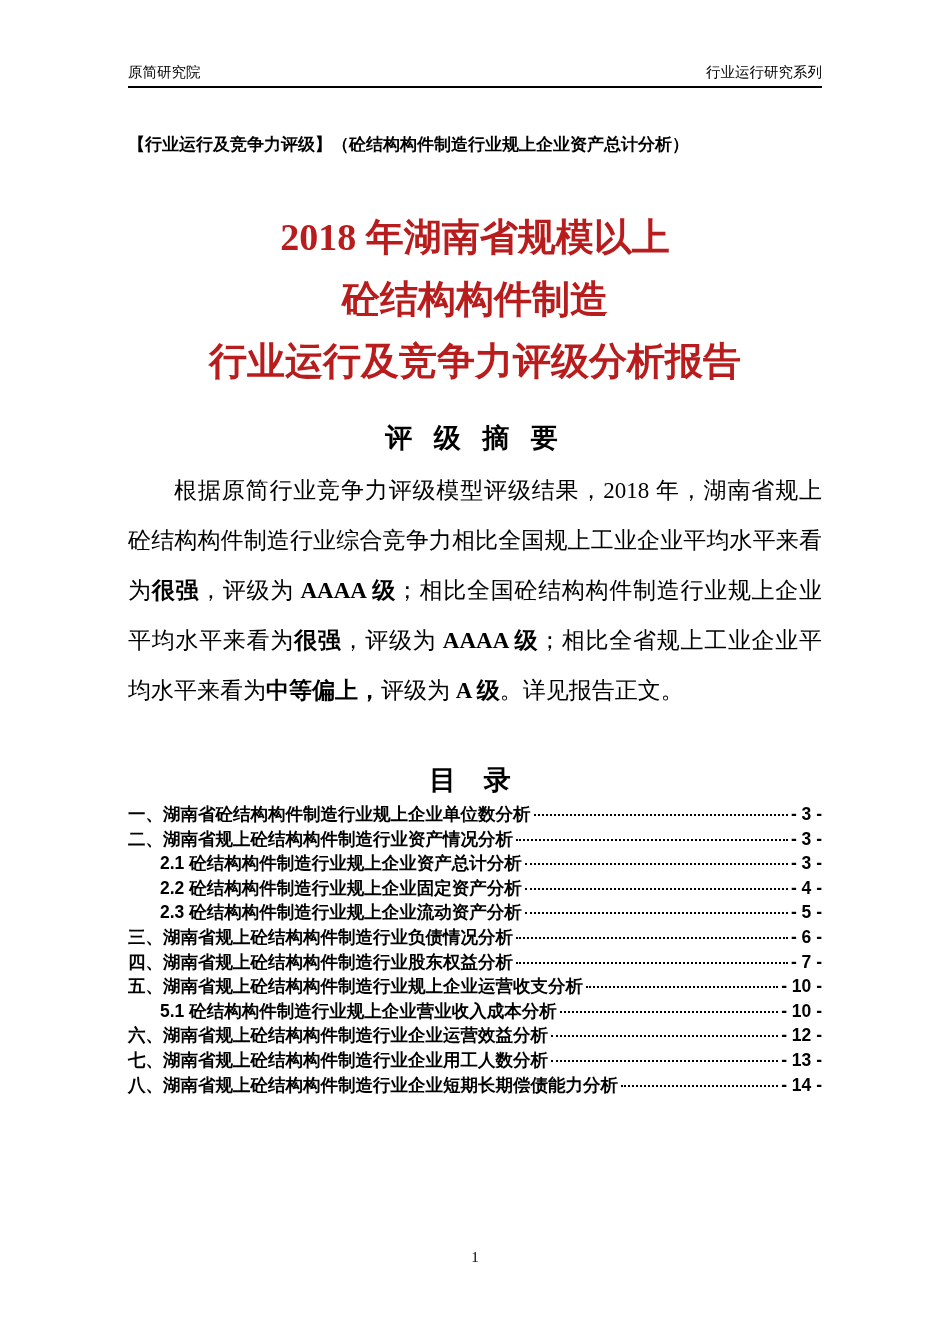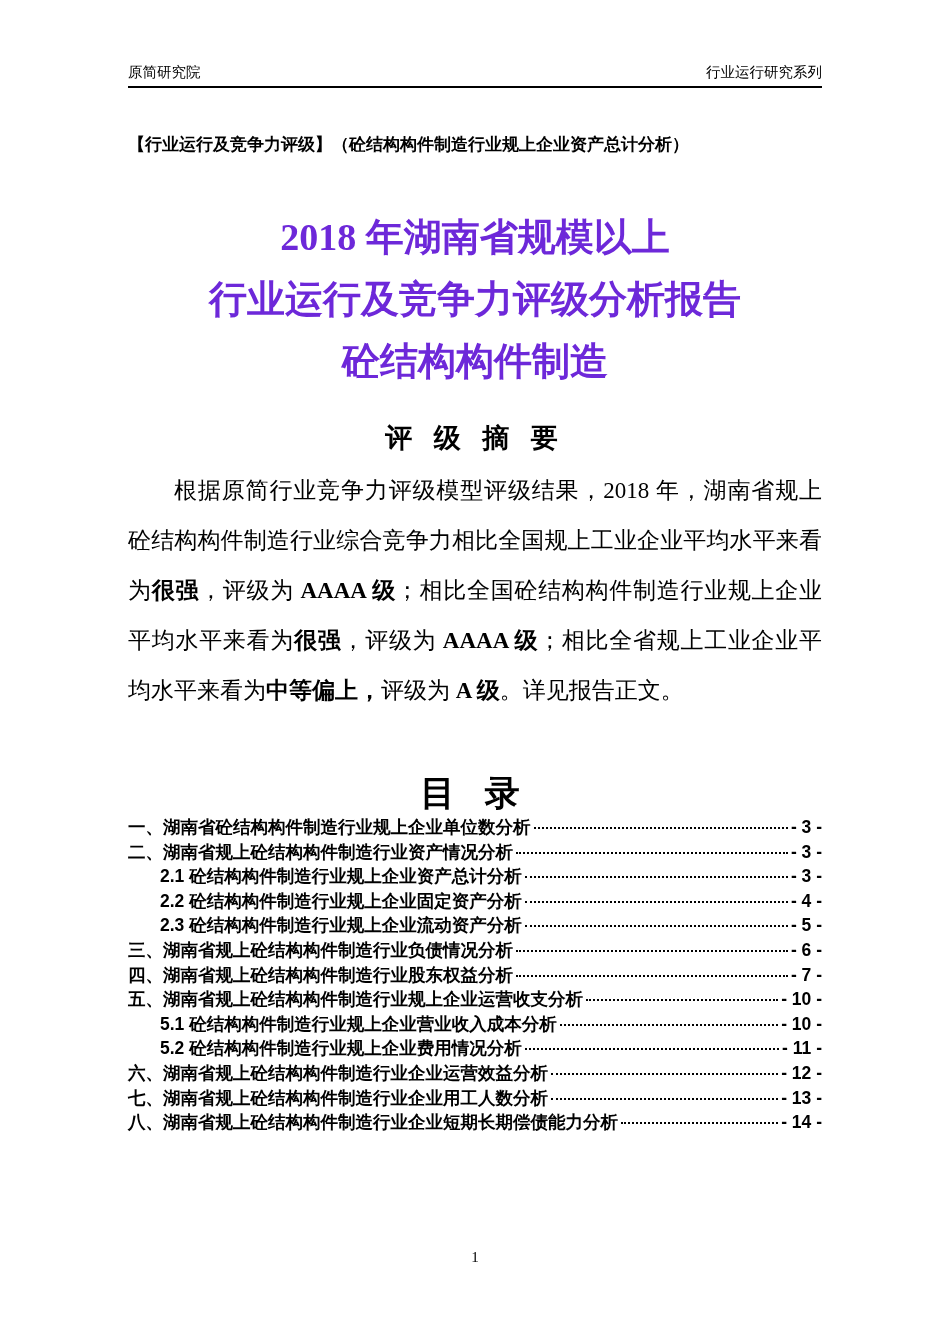--- a/index.html
+++ b/index.html
@@ -66,24 +66,24 @@
     font-size: 23px;
     line-height: 50px;
     text-align: justify;
     text-indent: 2em;
   }
   .summary-para .b {
     font-weight: bold;
   }
   
   .toc-heading {
-    margin-top: 59px;
-    text-align: center;
-    font-family: "Liberation Sans", "DejaVu Sans", sans-serif;
-    font-size: 35px;
+    margin-top: 46px;
+    text-align: center;
+    font-family: "Liberation Sans", "DejaVu Sans", sans-serif;
+    font-size: 27px;
     font-weight: bold;
     letter-spacing: 10px;
     line-height: 36px;
   }
   .toc-list {
     margin-top: 4px;
     font-family: "Liberation Sans", "DejaVu Sans", sans-serif;
     font-size: 17.5px;
     font-weight: bold;
   }
@@ -127,24 +127,24 @@
 
   <div class="header-row">
     <span>原简研究院</span>
     <span>行业运行研究系列</span>
   </div>
 
   <div class="subheader">
     <span>【行业运行及竞争力评级】</span><span>（砼结构构件制造行业规上企业资产总计分析）</span>
   </div>
 
-  <div class="doc-title" style="color: #6d28d9;">
+  <div class="doc-title" style="color: #b91c1c;">
     <div>2018 年湖南省规模以上</div>
+    <div>砼结构构件制造</div>
     <div>行业运行及竞争力评级分析报告</div>
-    <div>砼结构构件制造</div>
   </div>
 
   <div class="summary-heading">评 级 摘 要</div>
   <p class="summary-para"><span>根据原简行业竞争力评级模型评级结果，2018 年，湖南省规上砼结构构件制造行业综合竞争力相比全国规上工业企业平均水平来看为</span><span class="b">很强</span><span>，评级为 </span><span class="b">AAAA 级</span><span>；相比全国砼结构构件制造行业规上企业平均水平来看为</span><span class="b">很强</span><span>，评级为 </span><span class="b">AAAA 级</span><span>；相比全省规上工业企业平均水平来看为</span><span class="b">中等偏上，</span><span>评级为 </span><span class="b">A 级</span><span>。详见报告正文。</span></p>
 
   <div class="toc-heading">目 录</div>
 
   <div class="toc-list">
     <div class="toc-row">
       <span class="toc-label">一、湖南省砼结构构件制造行业规上企业单位数分析</span>
@@ -184,25 +184,20 @@
     <div class="toc-row">
       <span class="toc-label">五、湖南省规上砼结构构件制造行业规上企业运营收支分析</span>
       <span class="toc-dots"></span>
       <span class="toc-page">- 10 -</span>
     </div>
     <div class="toc-row sub">
       <span class="toc-label">5.1 砼结构构件制造行业规上企业营业收入成本分析</span>
       <span class="toc-dots"></span>
       <span class="toc-page">- 10 -</span>
     </div>
-    <div class="toc-row sub">
-      <span class="toc-label">5.2 砼结构构件制造行业规上企业费用情况分析</span>
-      <span class="toc-dots"></span>
-      <span class="toc-page">- 11 -</span>
-    </div>
     <div class="toc-row">
       <span class="toc-label">六、湖南省规上砼结构构件制造行业企业运营效益分析</span>
       <span class="toc-dots"></span>
       <span class="toc-page">- 12 -</span>
     </div>
     <div class="toc-row">
       <span class="toc-label">七、湖南省规上砼结构构件制造行业企业用工人数分析</span>
       <span class="toc-dots"></span>
       <span class="toc-page">- 13 -</span>
     </div>

